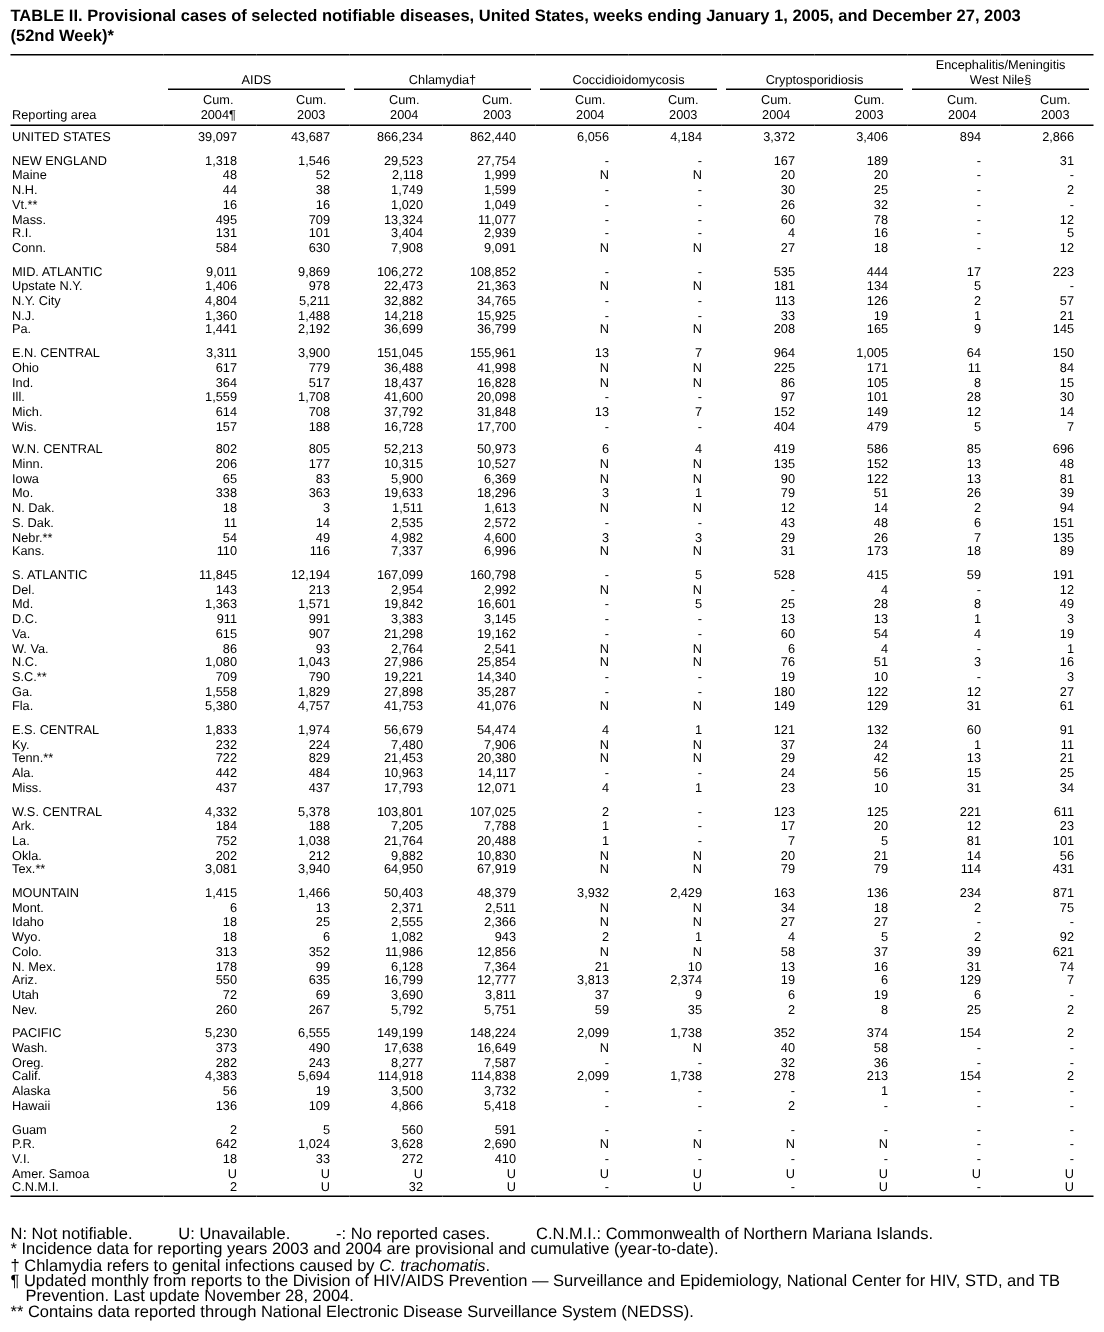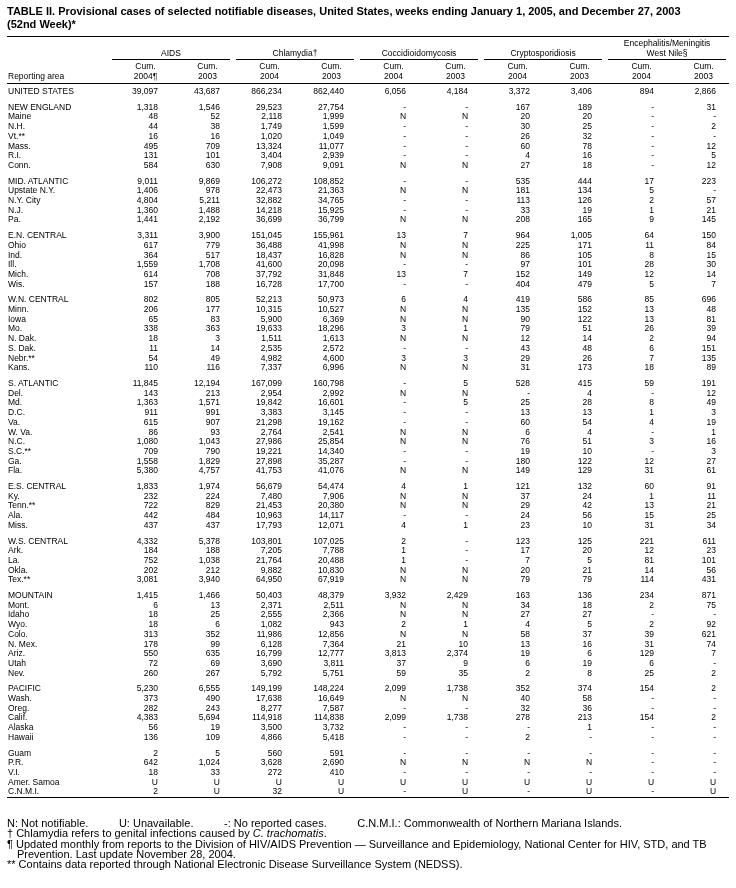--- a/index.html
+++ b/index.html
@@ -1027,18 +1027,19 @@
           <td class="val">-</td>
           <td class="val">U</td>
           <td class="val">-</td>
           <td class="val">U</td>
         </tr>
       </tbody>
   </table>
 
   <div class="footnotes" id="footnotes">
       <div class="fn-line">N: Not notifiable.          U: Unavailable.          -: No reported cases.          C.N.M.I.: Commonwealth of Northern Mariana Islands.</div>
+      <div class="fn-line">* Incidence data for reporting years 2003 and 2004 are provisional and cumulative (year-to-date).</div>
       <div class="fn-line">† Chlamydia refers to genital infections caused by <i>C. trachomatis</i>.</div>
       <div class="fn-line">¶ Updated monthly from reports to the Division of HIV/AIDS Prevention — Surveillance and Epidemiology, National Center for HIV, STD, and TB Prevention. Last update November 28, 2004.</div>
       <div class="fn-line">** Contains data reported through National Electronic Disease Surveillance System (NEDSS).</div>
     </div>
 
 </div>
 
 </body></html>

